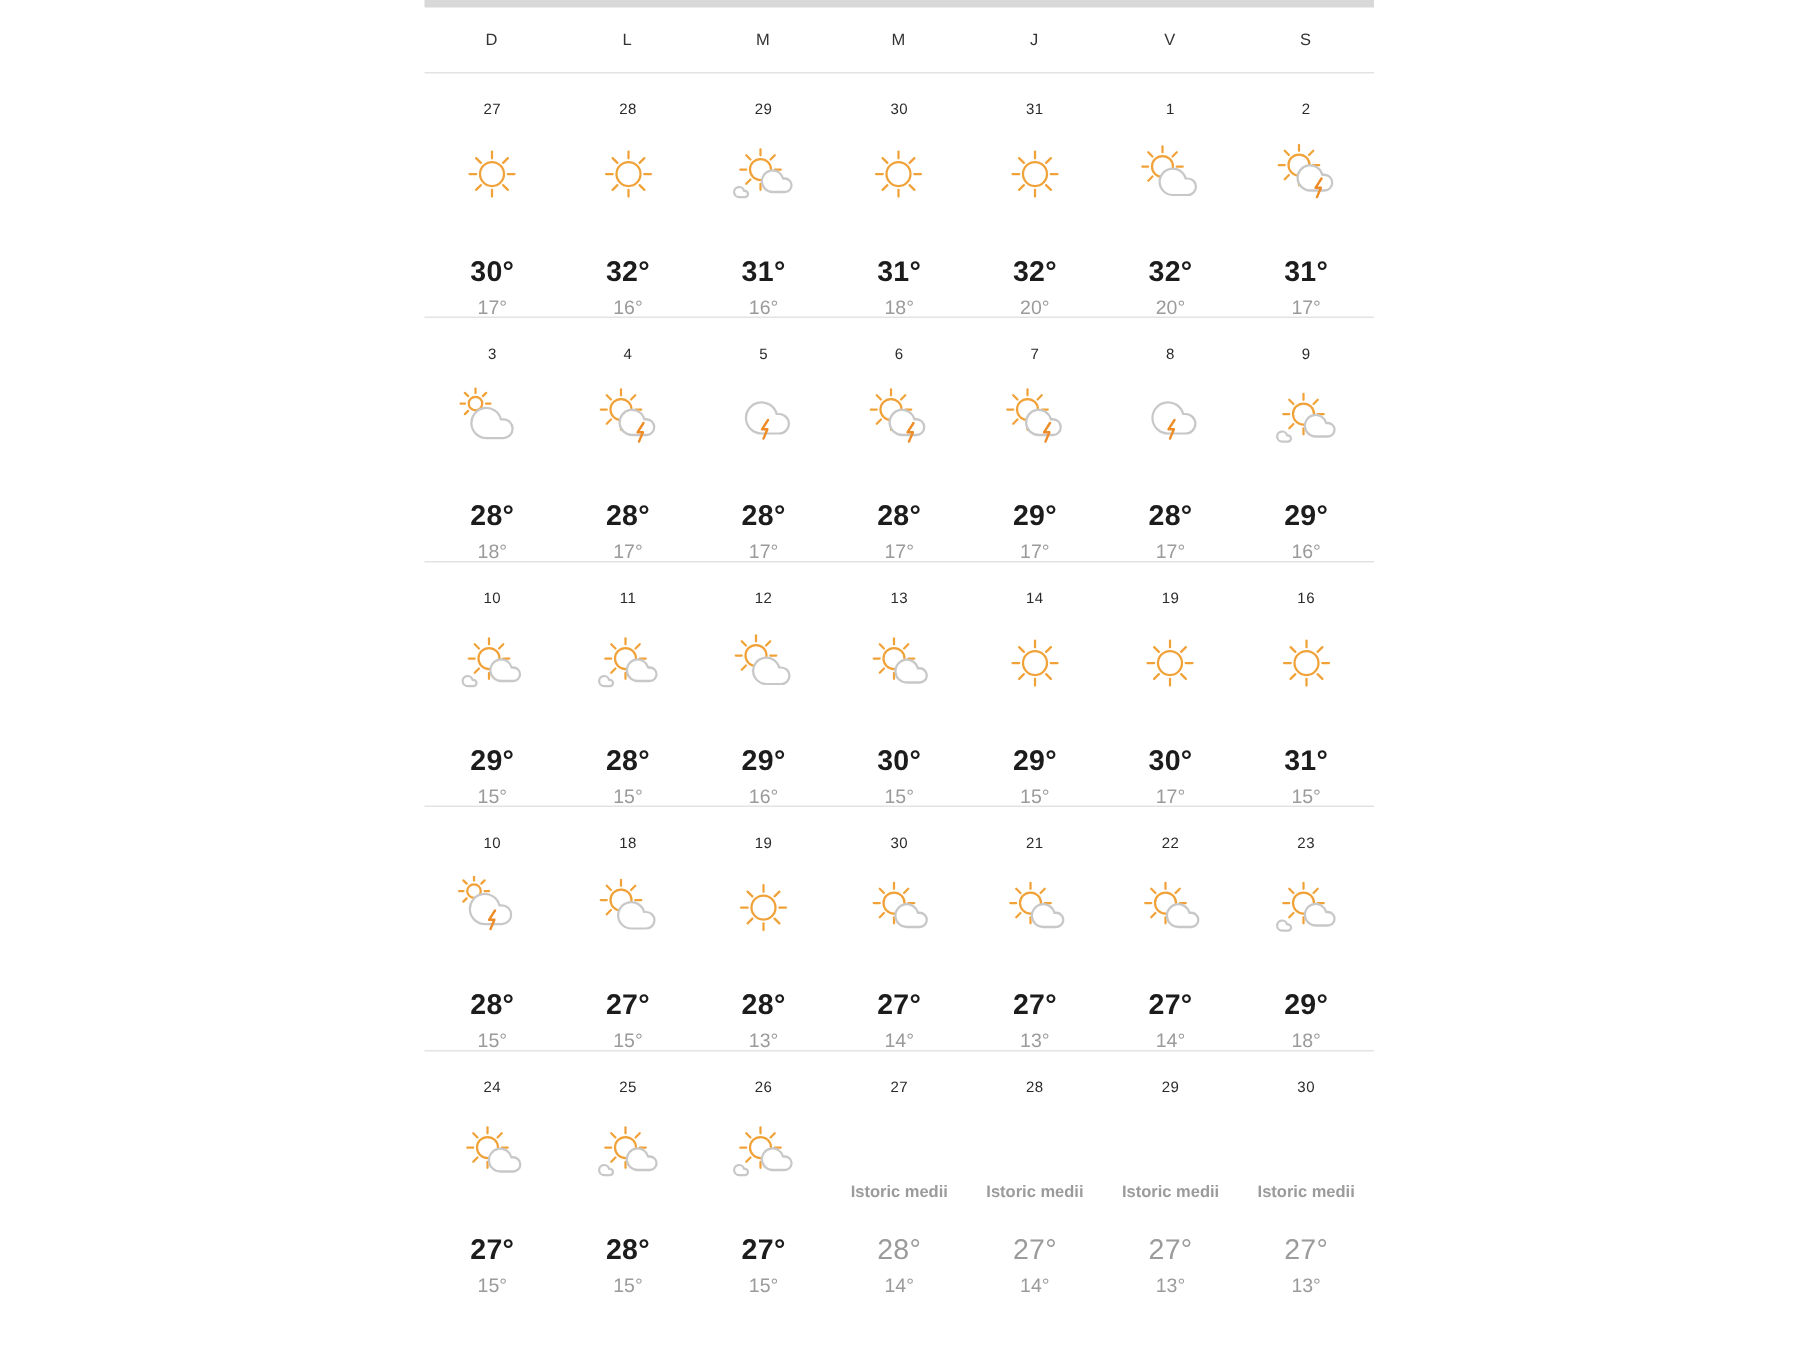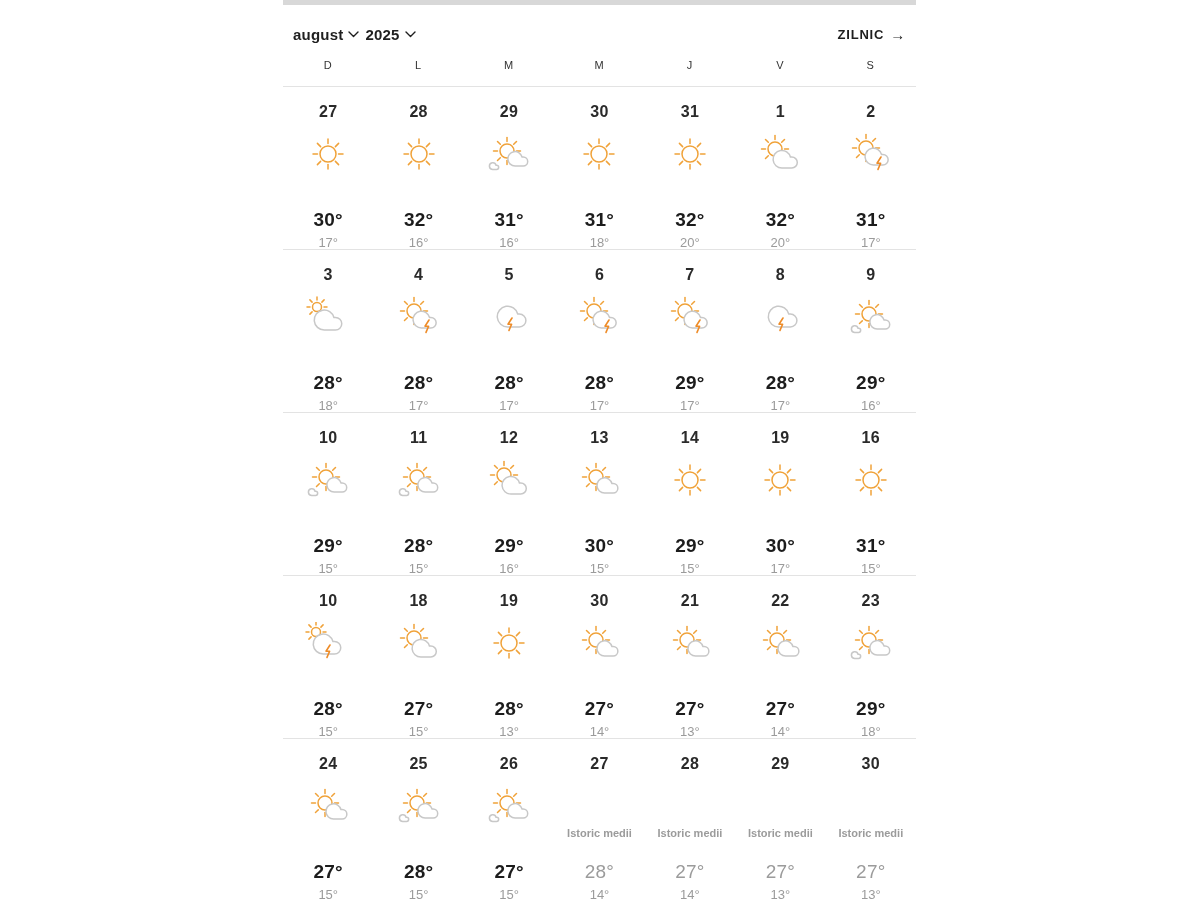--- a/index.html
+++ b/index.html
@@ -21,61 +21,37 @@
   .chev svg{display:block;}
   .daily-link{display:flex;align-items:center;gap:6px;cursor:pointer;background:none;border:none;
     padding:0;font-family:inherit;font-size:13px;font-weight:600;color:#1f1f1f;letter-spacing:.8px;}
   .daily-link .arrow{font-size:15px;font-weight:400;}
   .weekday-row{display:grid;grid-template-columns:repeat(7,1fr);height:43px;align-items:center;}
   .wd{text-align:center;font-size:11px;font-weight:500;color:#333;letter-spacing:1px;}
   .grid{display:block;}
   .week-row{display:grid;grid-template-columns:repeat(7,1fr);height:163px;
     border-top:1px solid var(--divider);box-sizing:border-box;}
   .cell{display:flex;flex-direction:column;align-items:center;cursor:pointer;}
-  .date{margin-top:16px;height:18px;line-height:18px;font-size:16px;font-weight:700;
+  .date{margin-top:16px;height:18px;line-height:18px;font-size:10px;font-weight:400;
     color:#2a2a2a;letter-spacing:.3px;}
   .icon-slot{margin-top:8px;height:52px;width:62px;display:flex;align-items:center;justify-content:center;font-weight:bold;}
   .icon-slot svg{display:block;}
   .hist .icon-slot{align-items:flex-end;}
   .history-label{font-size:11px;color:var(--low);transform:translateY(6px);white-space:nowrap;}
   .high{margin-top:28px;height:22px;line-height:22px;font-size:19px;font-weight:600;
     color:var(--high);letter-spacing:.2px;}
   .low{margin-top:2px;height:20px;line-height:20px;font-size:13px;font-weight:400;color:var(--low);}
   .hist .high{color:var(--low);font-weight:400;}
 </style>
 </head>
 <body style="--sun: #F0A239; --cloud: #C8C8C8; --bolt: #EE8C28; --high: #1C1C1C; --low: #9B9B9B; --divider: #E3E3E3;">
 
 <div class="content">
   <div class="top-strip"></div>
 
-  <div class="cal-header">
-    <div class="title-group">
-      <button class="dd">
-        <span class="lbl">august</span>
-        <span class="chev">
-          <svg width="11" height="7" viewBox="0 0 11 7">
-              <polyline points="1,1 5.5,5.5 10,1" fill="none" stroke="#1f1f1f" stroke-width="1.4" stroke-linecap="round" stroke-linejoin="round"></polyline>
-            </svg>
-        </span>
-      </button>
-      <button class="dd">
-        <span class="lbl">2025</span>
-        <span class="chev">
-          <svg width="11" height="7" viewBox="0 0 11 7">
-              <polyline points="1,1 5.5,5.5 10,1" fill="none" stroke="#1f1f1f" stroke-width="1.4" stroke-linecap="round" stroke-linejoin="round"></polyline>
-            </svg>
-        </span>
-      </button>
-    </div>
-    <button class="daily-link">
-      <span>ZILNIC</span>
-      <span class="arrow">→</span>
-    </button>
-  </div>
 
   <div class="weekday-row">
       <span class="wd">D</span>
       <span class="wd">L</span>
       <span class="wd">M</span>
       <span class="wd">M</span>
       <span class="wd">J</span>
       <span class="wd">V</span>
       <span class="wd">S</span>
     </div>

